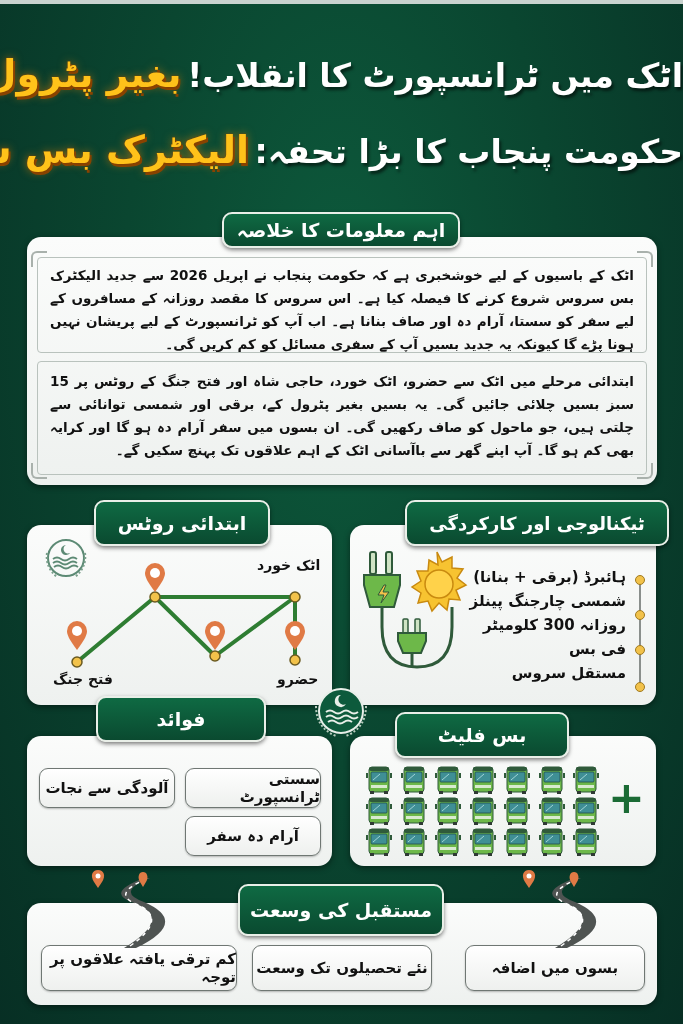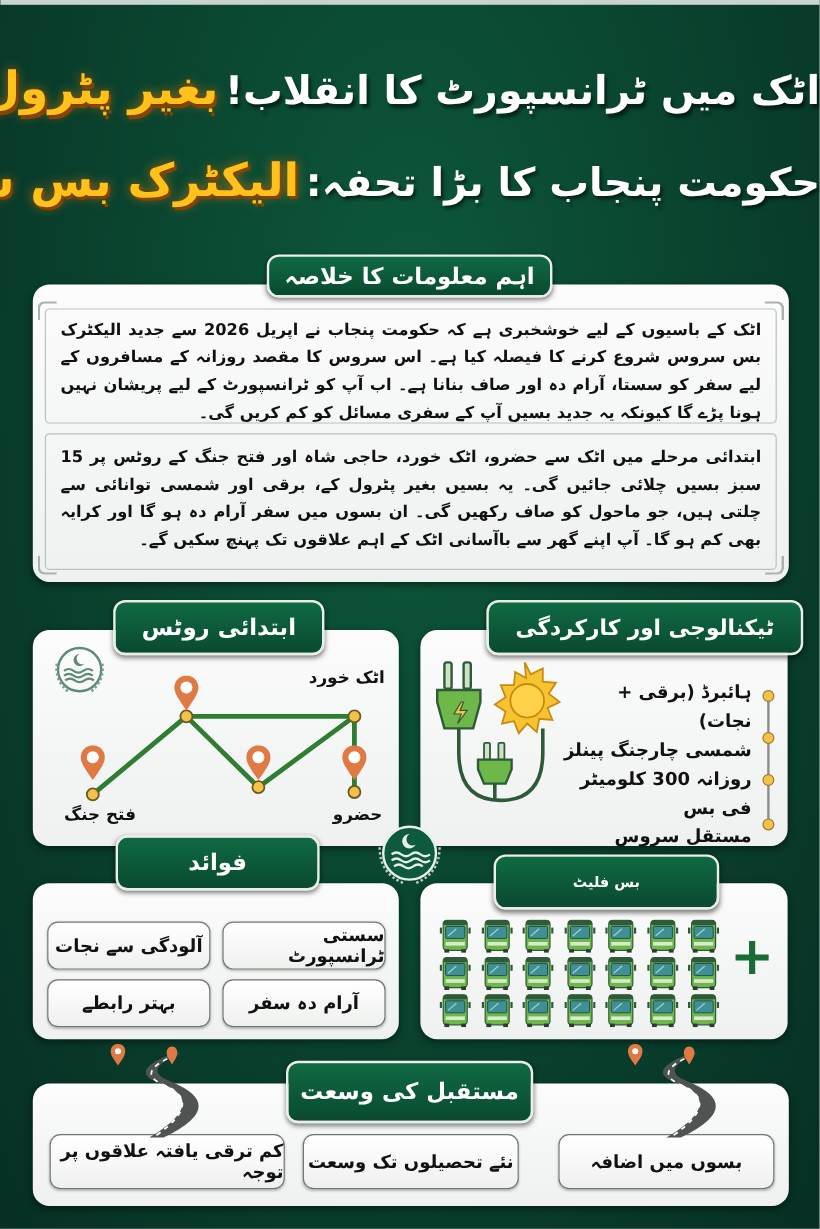--- a/index.html
+++ b/index.html
@@ -137,21 +137,21 @@
     <rect x="24" y="5" width="6" height="22" rx="2" fill="#cfe3c4" stroke="#2f5a3a" stroke-width="2"></rect>
     <path d="M2 28 h36 v10 l-6 22 h-24 l-6 -22z" fill="#6db849" stroke="#2f5a3a" stroke-width="2"></path>
     <path d="M22 38 l-6 10 h6 l-3 8 l8 -11 h-6 l3 -7z" fill="#f2c24a" stroke="#2f5a3a" stroke-width="1"></path>
     <path d="M20 60 v20 q0 40 35 40 q35 0 35 -40 v-20" fill="none" stroke="#2f5a3a" stroke-width="3"></path>
     <rect x="41" y="72" width="5" height="14" rx="1" fill="#cfe3c4" stroke="#2f5a3a" stroke-width="1.5"></rect>
     <rect x="53" y="72" width="5" height="14" rx="1" fill="#cfe3c4" stroke="#2f5a3a" stroke-width="1.5"></rect>
     <path d="M36 86 h28 v8 l-5 12 h-18 l-5 -12z" fill="#6db849" stroke="#2f5a3a" stroke-width="2"></path>
     <line x1="50" y1="106" x2="50" y2="120" stroke="#2f5a3a" stroke-width="3"></line>
   </svg>
   <div style="position:absolute; right:30px; top:40px; width:160px;">
-    <div class="tech-item">ہائبرڈ (برقی + نجات)</div>
+    <div class="tech-item">ہائبرڈ (برقی + بنانا)</div>
     <div class="tech-item">شمسی چارجنگ پینلز</div>
     <div class="tech-item">روزانہ 300 کلومیٹر فی بس</div>
     <div class="tech-item">مستقل سروس</div>
   </div>
   <div style="position:absolute; right:15px; top:52px; width:2px; height:112px; background:#8a8f8c;"></div>
   <div class="bullet" style="right:11px; top:50px;"></div>
   <div class="bullet" style="right:11px; top:85px;"></div>
   <div class="bullet" style="right:11px; top:120px;"></div>
   <div class="bullet" style="right:11px; top:157px;"></div>
 </div>
@@ -169,23 +169,20 @@
 <div class="panel" style="left:27px; top:736px; width:305px; height:130px;">
   <div class="pill" style="left:158px; top:32px; width:136px; height:40px;">
       <span>سستی ٹرانسپورٹ</span>
     </div>
   <div class="pill" style="left:12px; top:32px; width:136px; height:40px;">
       <span>آلودگی سے نجات</span>
     </div>
   <div class="pill" style="left:158px; top:80px; width:136px; height:40px;">
       <span>آرام دہ سفر</span>
     </div>
-  <div class="pill" style="left:12px; top:80px; width:136px; height:40px;">
-      <span>بہتر رابطے</span>
-    </div>
 </div>
 <div class="hdr" style="left:96px; top:696px; width:170px; height:46px; font-size:19px;">
   <span>فوائد</span>
 </div>
 
 <div class="panel" style="left:350px; top:736px; width:306px; height:130px;" id="fleet-panel">
   <div style="position:absolute; left:258px; top:40px; font-size:44px; font-weight:bold; color:#1b6b35; line-height:44px; direction:ltr;">+</div>
 <svg class="bus" viewBox="0 0 26 28" style="left: 16px; top: 30px;">
       <rect x="3" y="1" width="20" height="25" rx="3" fill="#6db849" stroke="#2f5a3a" stroke-width="1"></rect>
       <rect x="3" y="1" width="20" height="4" rx="2" fill="#2f5a3a"></rect>
@@ -411,21 +408,21 @@
       <rect x="3" y="1" width="20" height="4" rx="2" fill="#2f5a3a"></rect>
       <rect x="5" y="6" width="16" height="10" rx="1" fill="#3f8f95" stroke="#1e4d4f" stroke-width="0.8"></rect>
       <line x1="7" y1="14" x2="14" y2="8" stroke="#9fd3d6" stroke-width="1"></line>
       <rect x="0" y="7" width="2" height="5" fill="#2f5a3a"></rect>
       <rect x="24" y="7" width="2" height="5" fill="#2f5a3a"></rect>
       <rect x="5" y="19" width="16" height="3" fill="#d9ead0"></rect>
       <rect x="4" y="25" width="4" height="3" fill="#2f3a34"></rect>
       <rect x="18" y="25" width="4" height="3" fill="#2f3a34"></rect>
     </svg>
   </div>
-<div class="hdr" style="left:411px; top:712px; width:188px; height:46px; font-size:12px;">
+<div class="hdr" style="left:395px; top:712px; width:174px; height:46px; font-size:19px;">
   <span>بس فلیٹ</span>
 </div>
 
 <div class="panel" style="left:27px; top:903px; width:630px; height:102px;">
   <div class="pill" style="right:12px; top:42px; width:180px; height:46px;">
       <span>بسوں میں اضافہ</span>
     </div>
   <div class="pill" style="left:225px; top:42px; width:180px; height:46px;">
       <span>نئے تحصیلوں تک وسعت</span>
     </div>

